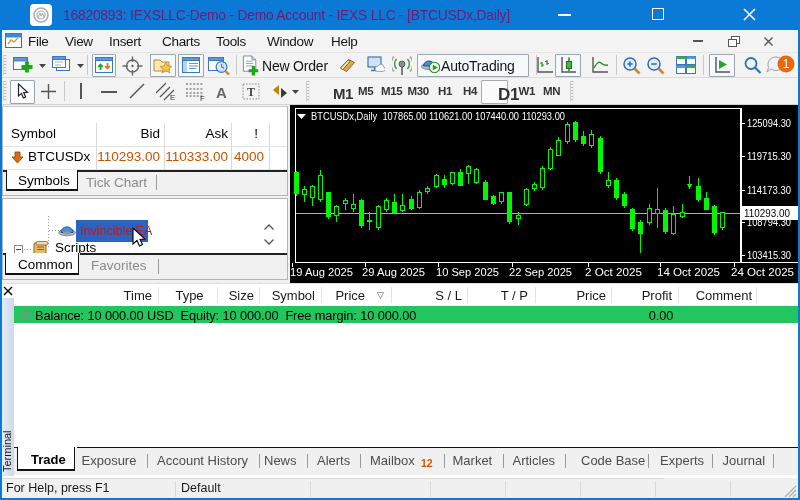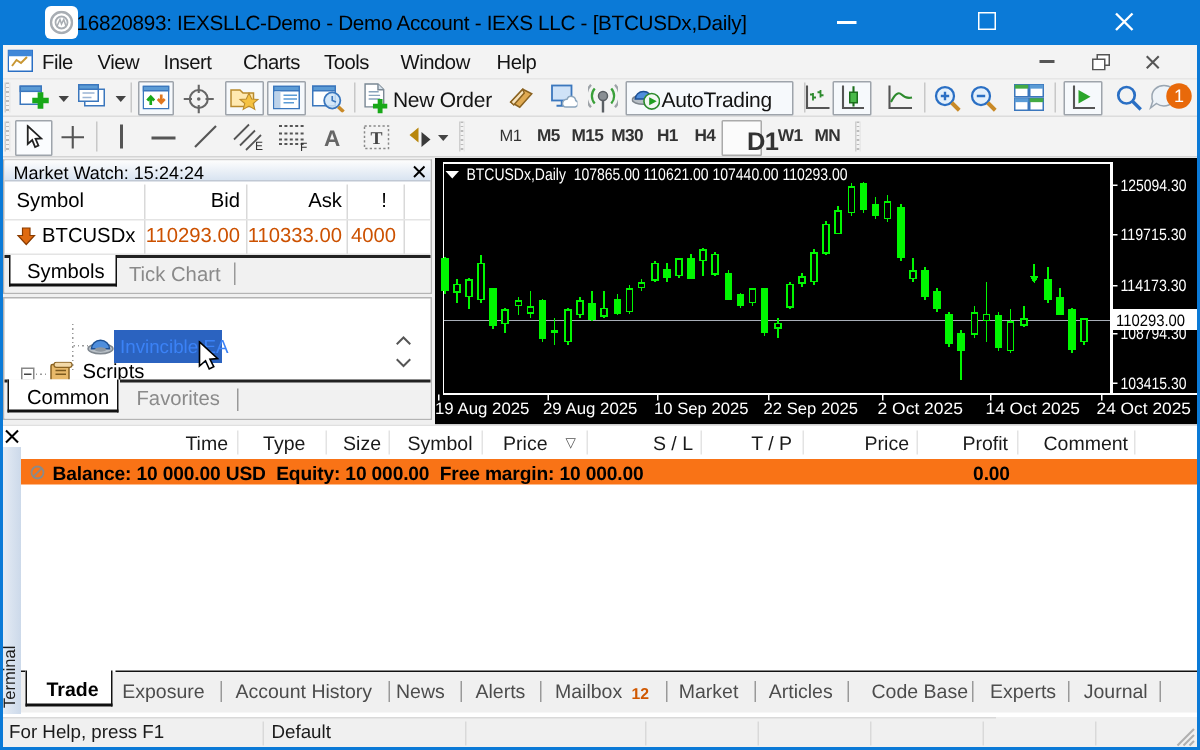--- a/index.html
+++ b/index.html
@@ -13,21 +13,21 @@
 </style></head>
 <body>
 
 <div class="abs" style="left:0;top:0;width:800px;height:30px;background:#0b7ad7"></div>
 <div class="abs" style="left:30px;top:4px;width:22px;height:22px;background:#fff;border-radius:4px"></div>
 <svg class="abs" style="left:33px;top:7px" width="16" height="16" viewBox="0 0 16 16">
  <circle cx="8" cy="8" r="7" fill="none" stroke="#a8adb3" stroke-width="1.6"></circle>
  <circle cx="8" cy="8" r="4" fill="none" stroke="#a8adb3" stroke-width="1.2"></circle>
  <path d="M5 10.5 L7 6 L8 9 L9.5 6 L11 10.5" fill="none" stroke="#a8adb3" stroke-width="1"></path>
 </svg>
-<div class="abs" style="left:51px;top:7.5px;color:#000000;font-size:13.8px;letter-spacing:-0.2px">16820893: IEXSLLC-Demo - Demo Account - IEXS LLC - [BTCUSDx,Daily]</div>
+<div class="abs" style="left:63px;top:7.5px;color:#701a75;font-size:13.8px;letter-spacing:-0.2px">16820893: IEXSLLC-Demo - Demo Account - IEXS LLC - [BTCUSDx,Daily]</div>
 <div class="abs" style="left:558px;top:14px;width:13px;height:1.5px;background:#fff"></div>
 <div class="abs" style="left:652px;top:8px;width:12px;height:12px;border:1.5px solid #fff"></div>
 <svg class="abs" style="left:742px;top:7px" width="15" height="15" viewBox="0 0 15 15">
  <path d="M2 2 L13 13 M13 2 L2 13" stroke="#fff" stroke-width="1.6"></path>
   </svg>
 
 <div class="abs" style="left:0;top:30px;width:800px;height:22px;background:#f3f3f3"></div>
 <svg class="abs" style="left:5px;top:33px" width="17" height="15" viewBox="0 0 17 15">
  <rect x="0.5" y="0.5" width="16" height="14" fill="#fff" stroke="#2a6fc4"></rect>
  <rect x="0.5" y="0.5" width="16" height="4" fill="#3f87d8"></rect>
@@ -215,39 +215,33 @@
 <text x="9" y="13" font-family="'Liberation Serif',serif" font-size="12" font-weight="bold" fill="#444" text-anchor="middle">T</text>
 </svg>
 <svg class="abs" style="left:271px;top:84px" width="18" height="15" viewBox="0 0 18 15">
 <path d="M2 6 L8 1 L8 11 Z" fill="#b8860b"></path>
 <path d="M16 9 L10 4 L10 14 Z" fill="#3a3a3a"></path>
 </svg>
 <svg class="abs" style="left:292px;top:90px" width="7" height="4" viewBox="0 0 7 4">
     <path d="M0 0 L7 0 L3.5 4 Z" fill="#444"></path>
   </svg>
 <div class="grip" style="left:306px;top:81px;height:20px"></div>
-<span class="abs" style="left:333px;top:85px;font-size:11px;color:#333;font-weight:normal;letter-spacing:-0.4px">M1</span>
+<span class="abs" style="left:333px;top:85px;font-size:15px;color:#333;font-weight:bold;letter-spacing:-0.4px">M1</span>
 <span class="abs" style="left:358px;top:85px;font-size:11.5px;color:#333;font-weight:bold;letter-spacing:-0.4px">M5</span>
 <span class="abs" style="left:381px;top:85px;font-size:11.5px;color:#333;font-weight:bold;letter-spacing:-0.4px">M15</span>
 <span class="abs" style="left:407.5px;top:85px;font-size:11.5px;color:#333;font-weight:bold;letter-spacing:-0.4px">M30</span>
 <span class="abs" style="left:438px;top:85px;font-size:11.5px;color:#333;font-weight:bold;letter-spacing:-0.4px">H1</span>
 <span class="abs" style="left:463px;top:85px;font-size:11.5px;color:#333;font-weight:bold;letter-spacing:-0.4px">H4</span>
 <div class="tbtn" style="left:481px;top:80px;width:27px;height:24px;background:#fbfbfb;border-color:#aaa"></div>
 <span class="abs" style="left:498px;top:85px;font-size:17px;color:#333;font-weight:bold;letter-spacing:-0.4px">D1</span>
 <span class="abs" style="left:518.5px;top:85px;font-size:11.5px;color:#333;font-weight:bold;letter-spacing:-0.4px">W1</span>
 <span class="abs" style="left:543px;top:85px;font-size:11.5px;color:#333;font-weight:bold;letter-spacing:-0.4px">MN</span>
 <div class="grip" style="left:570px;top:81px;height:20px"></div>
 
 <div class="abs" style="left:2px;top:106px;width:286px;height:90px;background:#fff;border:1px solid #b4b4b4;border-top:1px solid #d0d0d0">
- <div class="abs" style="left:0;top:0;width:284px;height:14px;background:linear-gradient(#fdfdfd,#d9e4f1);border-bottom:1px solid #c0c8d4">
-   <span class="abs" style="left:6px;top:0.5px;font-size:12px;color:#000">Market Watch: 15:24:24</span>
-   <svg class="abs" style="left:272px;top:3px" width="9" height="9" viewBox="0 0 9 9">
-        <path d="M1 1 L8 8 M8 1 L1 8" stroke="#000" stroke-width="1.3"></path>
-      </svg>
- </div>
  <div class="abs" style="left:0;top:14px;width:284px;height:25px;font-size:13.5px;color:#000">
    <span class="abs" style="left:8px;top:5px">Symbol</span>
    <span class="abs" style="right:127px;top:5px">Bid</span>
    <span class="abs" style="right:59px;top:5px">Ask</span>
    <span class="abs" style="right:29px;top:5px">!</span>
  </div>
  <div class="abs" style="left:93px;top:16px;width:1px;height:48px;background:#d9d9d9"></div>
  <div class="abs" style="left:161px;top:16px;width:1px;height:48px;background:#d9d9d9"></div>
  <div class="abs" style="left:228px;top:16px;width:1px;height:48px;background:#d9d9d9"></div>
  <div class="abs" style="left:266px;top:16px;width:1px;height:48px;background:#d9d9d9"></div>
@@ -276,21 +270,21 @@
 <div class="abs" style="left:2px;top:198px;width:286px;height:82px;background:#fff;border:1px solid #b4b4b4">
 
  <div class="abs" style="left:45px;top:17px;width:1px;height:32px;background:repeating-linear-gradient(to bottom,#9a9a9a 0 1px,transparent 1px 3px)"></div>
  <div class="abs" style="left:46px;top:31px;width:10px;height:1px;background:repeating-linear-gradient(to right,#9a9a9a 0 1px,transparent 1px 3px)"></div>
  <svg class="abs" style="left:55px;top:23px" width="18" height="15" viewBox="0 0 18 15">
    <ellipse cx="9" cy="10.5" rx="8.3" ry="3.3" fill="#b8bfc6" stroke="#7e868e"></ellipse>
    <path d="M3 10.5 a6 5.6 0 0 1 12 0 Z" fill="#4f8edc" stroke="#1c4f93"></path>
    <ellipse cx="9" cy="11" rx="4" ry="1.5" fill="#8f979f"></ellipse>
  </svg>
  <div class="abs" style="left:73px;top:21px;width:72px;height:22px;background:#2b63c0"></div>
- <span class="abs" style="left:77px;top:25px;font-size:12.5px;color:#3b82f6">Invincible EA</span>
+ <span class="abs" style="left:77px;top:25px;font-size:12.5px;color:#b91c1c">Invincible EA</span>
  <svg class="abs" style="left:129px;top:28px" width="17" height="24" viewBox="0 0 17 24">
    <path d="M1 1 L1 17 L5 13.5 L7.5 19 L10.5 17.5 L8 12.5 L13 12 Z" fill="#fff" stroke="#000" stroke-width="1.1"></path>
  </svg>
 
  <div class="abs" style="left:11px;top:46px;width:9px;height:9px;background:#fff;border:1px solid #888"></div>
  <div class="abs" style="left:13px;top:50px;width:5px;height:1px;background:#444"></div>
  <div class="abs" style="left:21px;top:50px;width:8px;height:1px;background:repeating-linear-gradient(to right,#9a9a9a 0 1px,transparent 1px 3px)"></div>
  <svg class="abs" style="left:30px;top:42px" width="16" height="15" viewBox="0 0 16 15">
    <rect x="1" y="2" width="12" height="11" rx="1" fill="#e8b96a" stroke="#8a6220"></rect>
    <rect x="3" y="0.5" width="12" height="3.4" rx="1.6" fill="#f3d9a8" stroke="#8a6220" stroke-width="0.8"></rect>
@@ -488,21 +482,21 @@
 <div class="vline" style="left:217px;top:287px;height:16px"></div>
 <div class="vline" style="left:259px;top:287px;height:16px"></div>
 <div class="vline" style="left:321px;top:287px;height:16px"></div>
 <div class="vline" style="left:391px;top:287px;height:16px"></div>
 <div class="vline" style="left:467px;top:287px;height:16px"></div>
 <div class="vline" style="left:535px;top:287px;height:16px"></div>
 <div class="vline" style="left:611px;top:287px;height:16px"></div>
 <div class="vline" style="left:678px;top:287px;height:16px"></div>
 <div class="vline" style="left:756px;top:287px;height:16px"></div>
 
-<div class="abs" style="left:14px;top:306px;width:784px;height:17px;background:#f97316;font-size:12.8px;font-weight:bold;letter-spacing:-0.1px;color:#000">
+<div class="abs" style="left:14px;top:306px;width:784px;height:17px;background:#22c55e;font-size:12.8px;font-weight:normal;letter-spacing:-0.1px;color:#000">
  <svg class="abs" style="left:6px;top:4px" width="10" height="10" viewBox="0 0 10 10">
    <circle cx="5" cy="5" r="4" fill="none" stroke="#8a8a8a" stroke-width="1.2"></circle>
    <path d="M2.2 7.8 L7.8 2.2" stroke="#8a8a8a" stroke-width="1.2"></path>
     </svg>
  <span class="abs" style="left:21px;top:1.5px">Balance: 10 000.00 USD&nbsp;&nbsp;Equity: 10 000.00&nbsp;&nbsp;Free margin: 10 000.00</span>
  <span class="abs" style="left:616px;width:62px;text-align:center;top:1.5px">0.00</span>
 </div>
 
 <div class="abs" style="left:14px;top:447px;width:3px;height:1.5px;background:#111"></div>
 <div class="abs" style="left:77px;top:447px;width:721px;height:1.5px;background:#111"></div>

